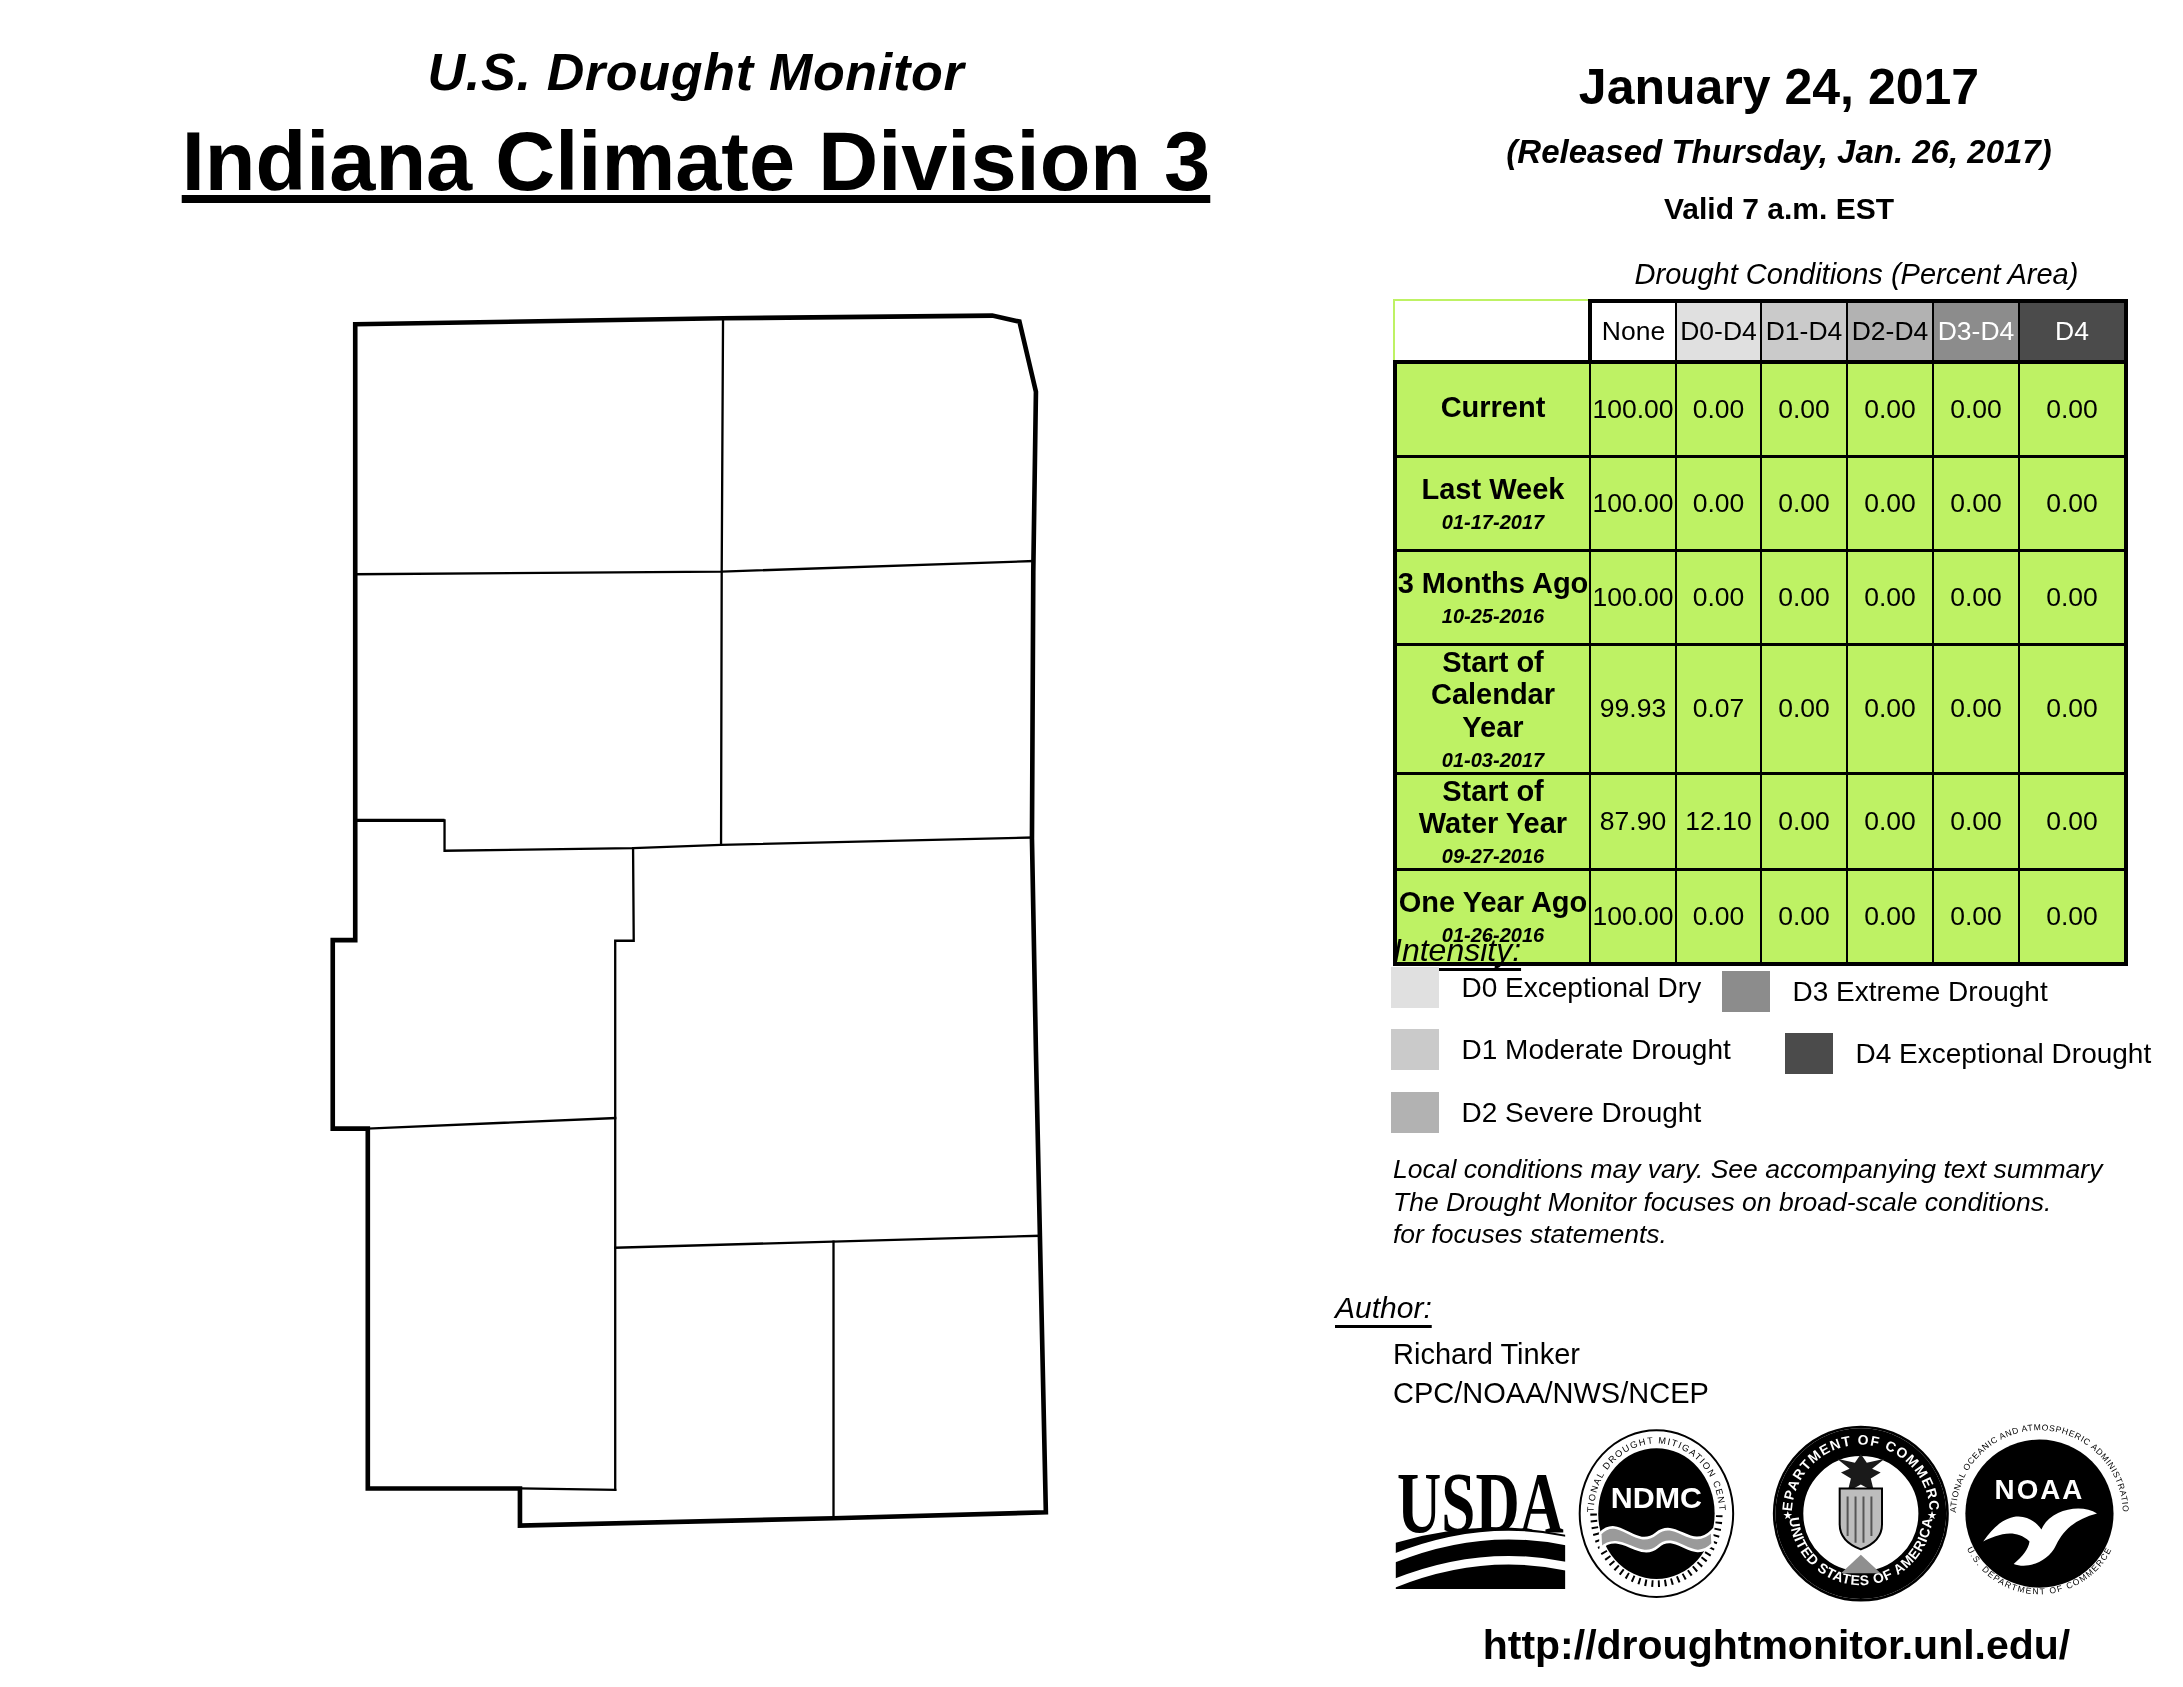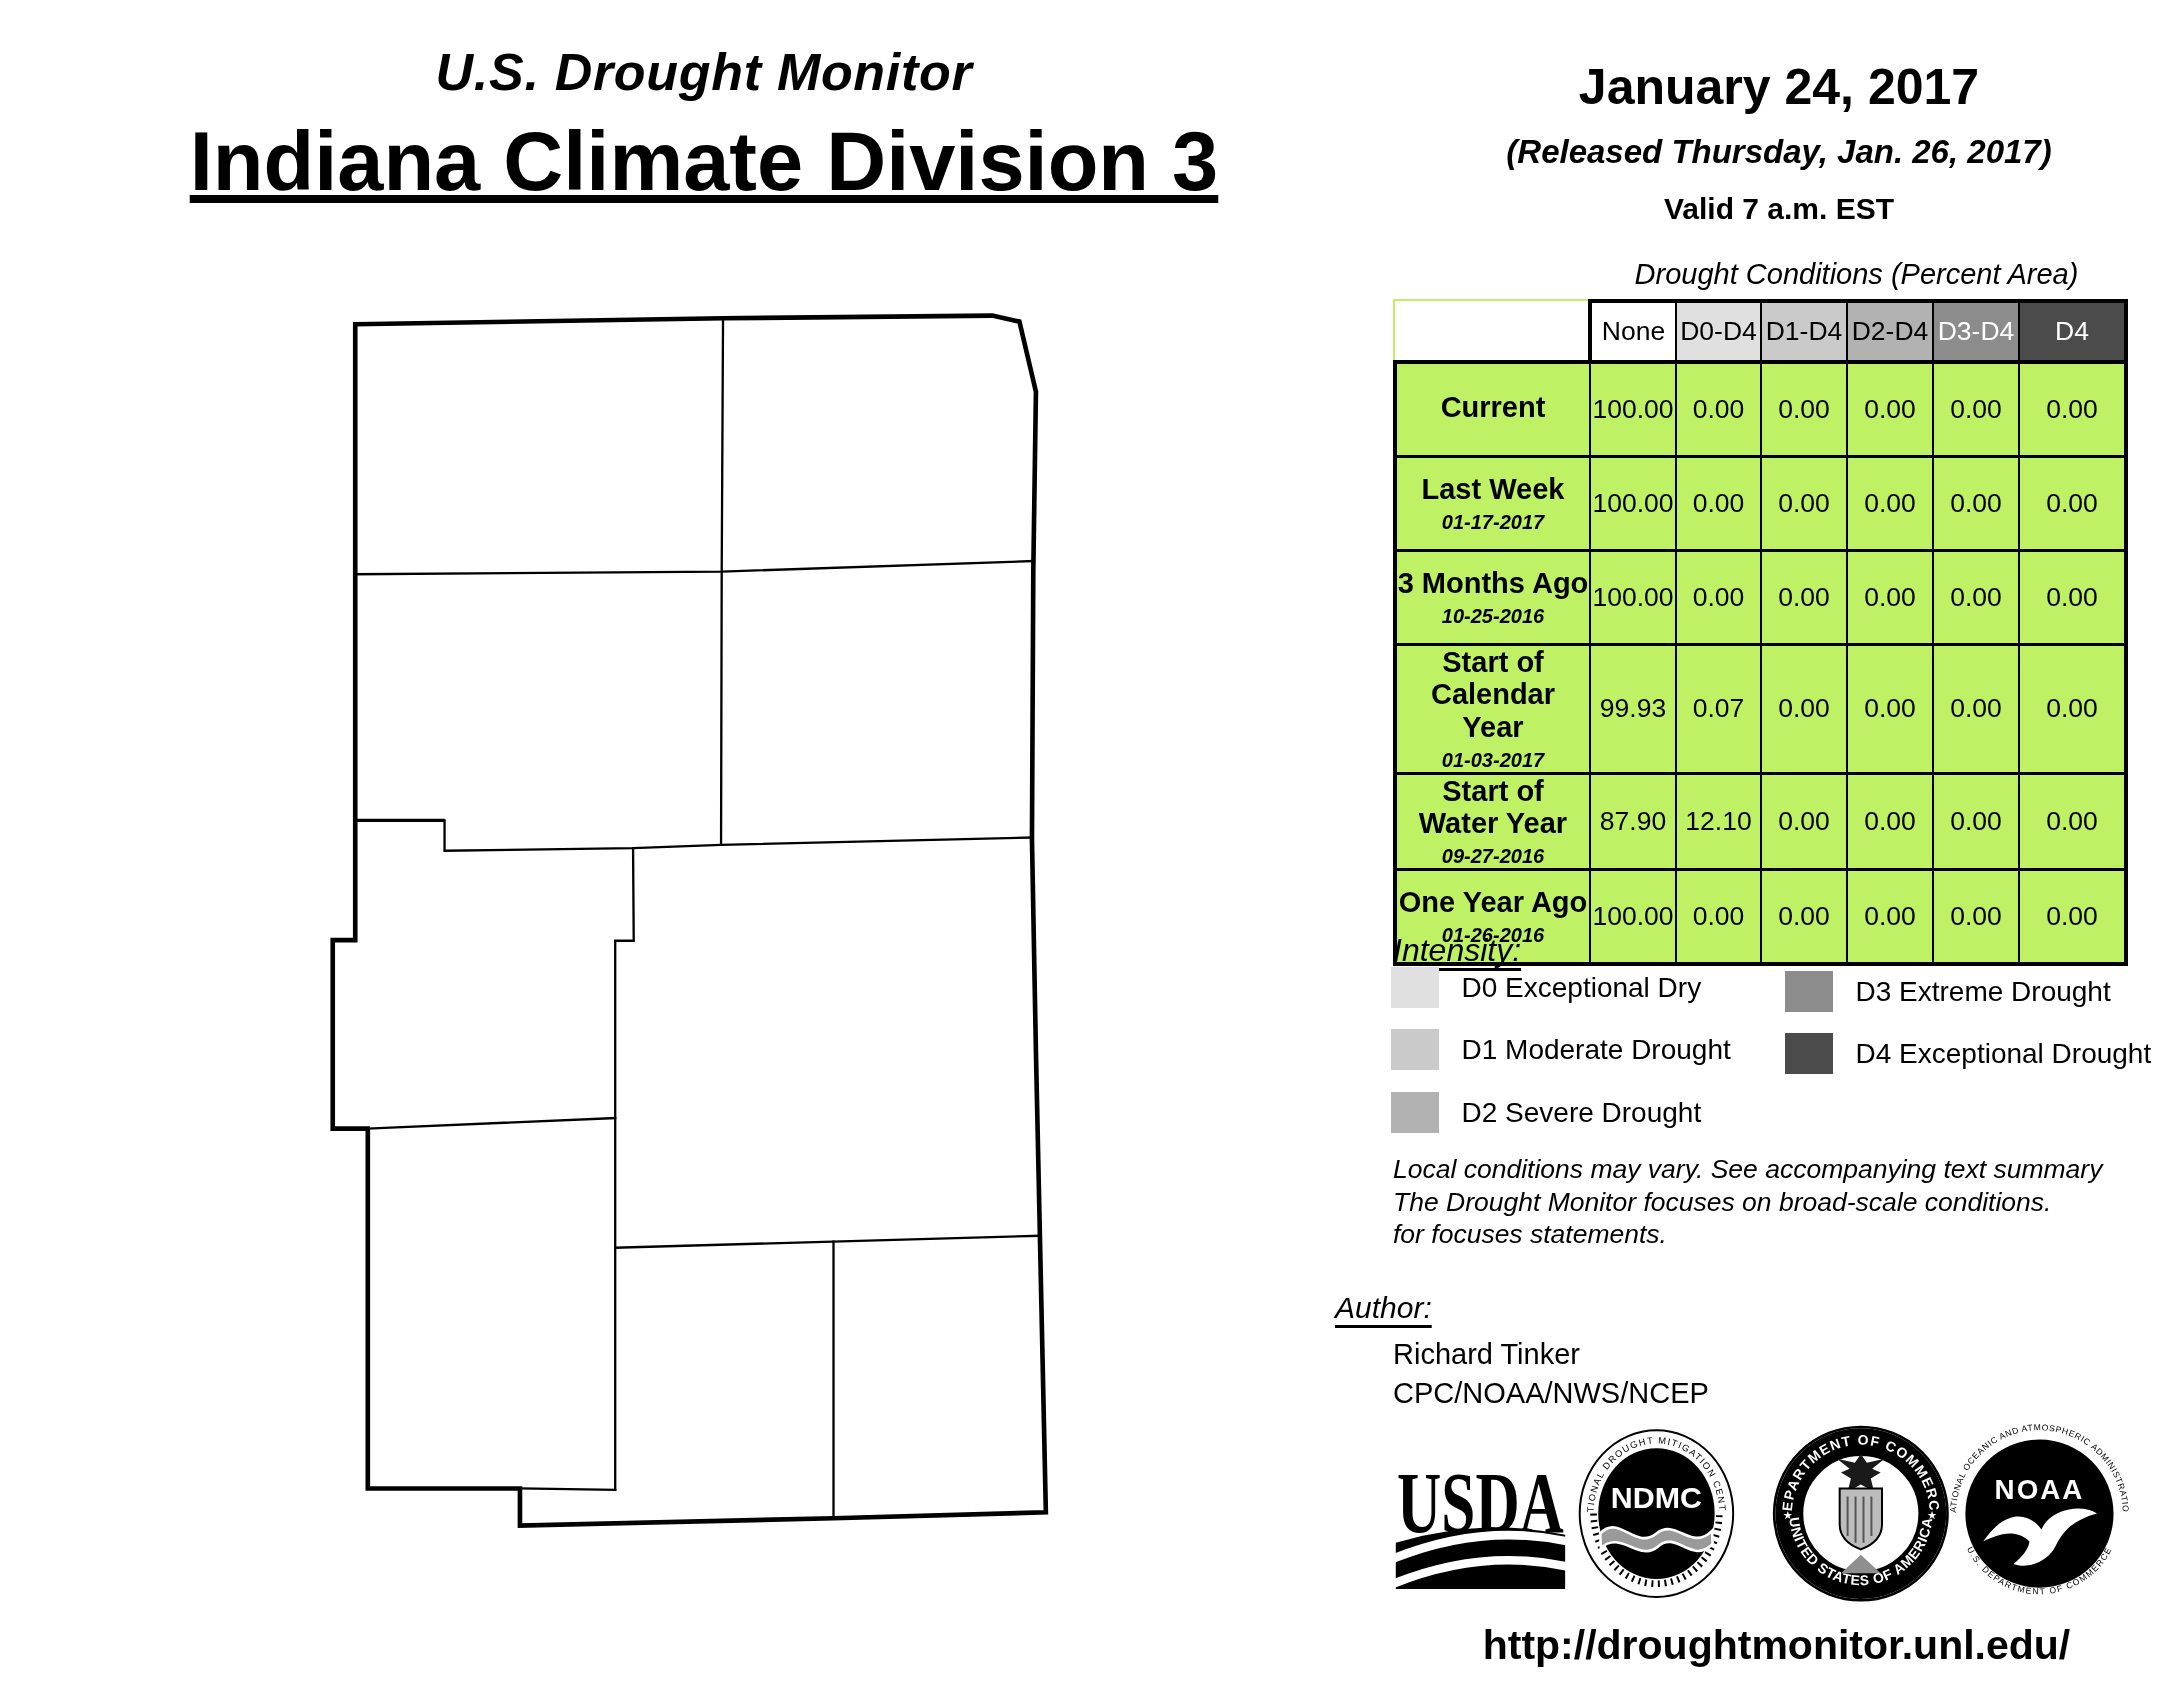--- a/index.html
+++ b/index.html
@@ -4,21 +4,21 @@
 <style>
   html,body { margin:0; padding:0; background:#ffffff; }
   .canvas {
     position:relative; width:2183px; height:1687px; background:#ffffff;
     font-family:"Liberation Sans", sans-serif; color:#000; overflow:hidden;
   }
   svg { display:block; }
   .abs { position:absolute; }
 
   
-  .title-left { left:8px; top:42px; width:1392px; text-align:center; }
+  .title-left { left:0; top:42px; width:1392px; text-align:center; }
   .t-small { font-size:52px; font-weight:bold; font-style:italic; letter-spacing:0.7px; }
   .t-large { font-size:83px; font-weight:bold; margin-top:12px; letter-spacing:0px;text-decoration:underline; }
 
   .title-right { left:1392px; top:58px; width:774px; text-align:center; }
   .tr-date { font-size:50px; font-weight:bold; }
   .tr-released { font-size:33px; font-weight:bold; font-style:italic; margin-top:17px; }
   .tr-valid { font-size:30px; font-weight:bold; margin-top:21px; }
 
   
   .table-title { left:1588px; top:258px; width:537px; text-align:center;
@@ -44,21 +44,21 @@
   
   .intensity-title { left:1393px; top:932px; font-size:32px; font-style:italic;
                      text-decoration:underline; text-underline-offset:6.6px;
                      text-decoration-thickness:3.3px; }
   .legend-item { position:absolute; display:flex; align-items:center; }
   .legend-item .sw { width:48px; height:41px; margin-right:22.5px; flex:0 0 auto; }
   .legend-item .lbl { font-size:28px; white-space:nowrap; }
   .li-d0 { left:1391px; top:967px; }
   .li-d1 { left:1391px; top:1029px; }
   .li-d2 { left:1391px; top:1092px; }
-  .li-d3 { left:1785px; top:971px;text-align:center; }
+  .li-d3 { left:1722px; top:971px;text-align:center; }
   .li-d4 { left:1785px; top:1033px; }
 
   
   .disclaimer { left:1393px; top:1153px; width:781px; font-size:26.5px; font-style:italic;
                 line-height:1.23; }
   .author-title { left:1335px; top:1291px; font-size:30px; font-style:italic;
                   text-decoration:underline; text-underline-offset:6.6px;
                   text-decoration-thickness:3.3px; }
   .author-name { left:1393px; top:1338px; font-size:29px; }
   .author-org  { left:1393px; top:1377px; font-size:29px; }

